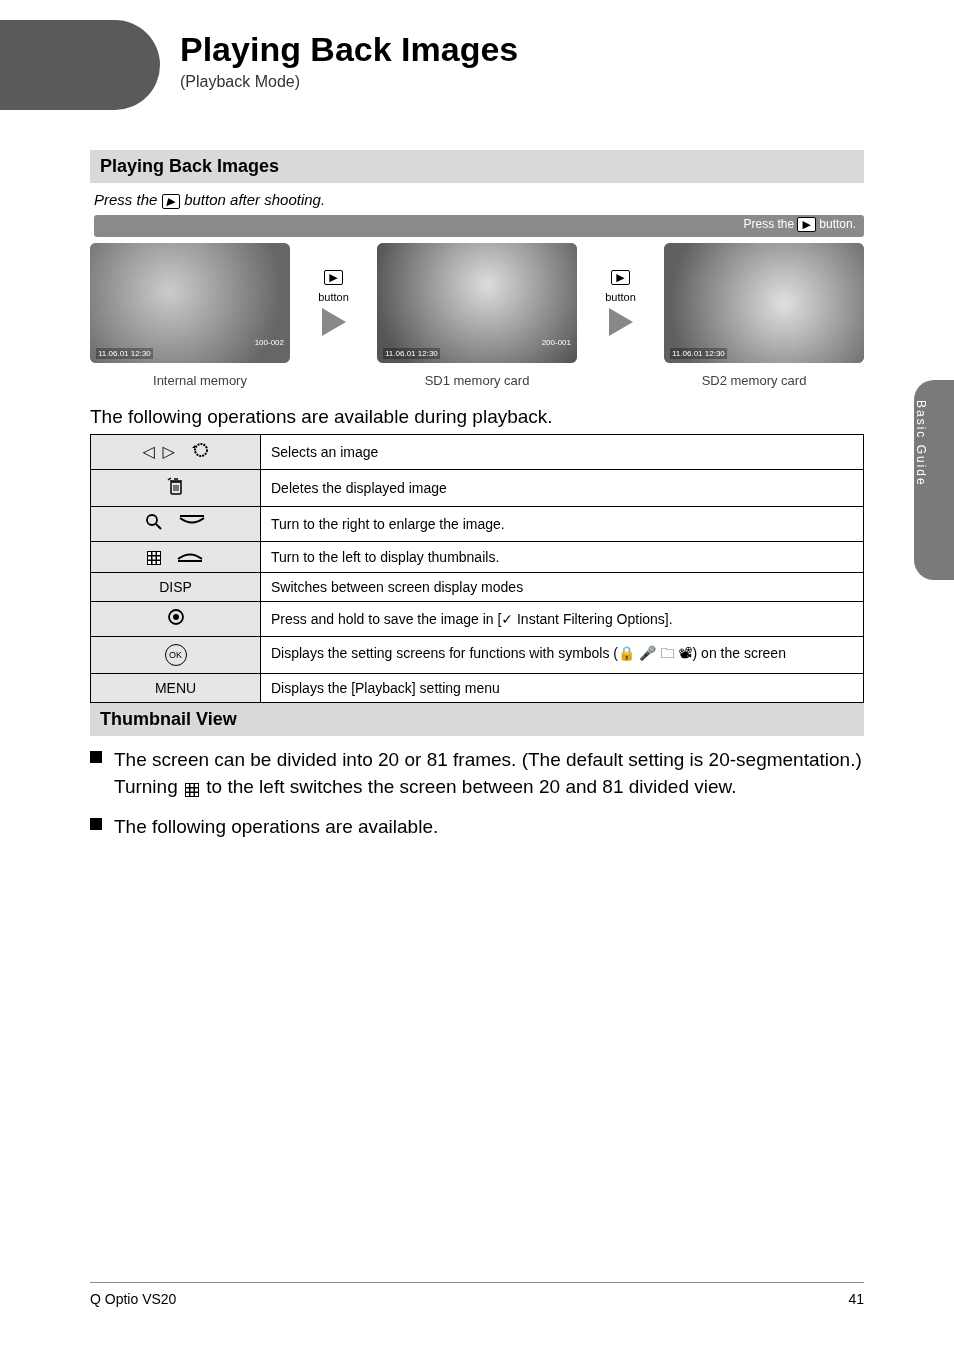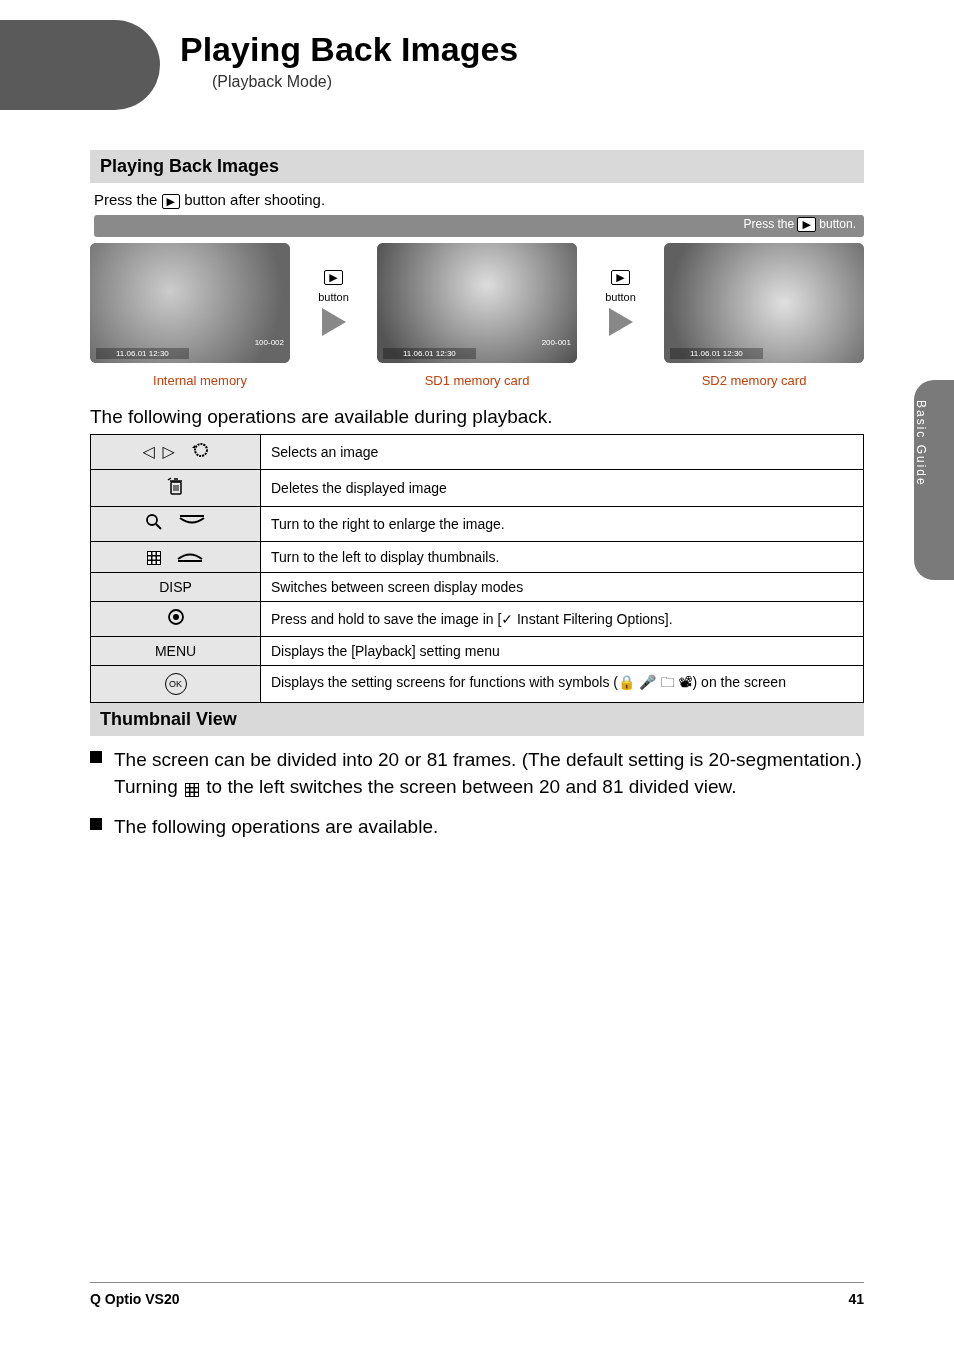--- a/index.html
+++ b/index.html
@@ -28,21 +28,20 @@
     right: 80px;
   }
   .header h1 {
     font-size: 34px;
     font-weight: bold;
   }
   .header .sub {
     font-size: 16px;
     color: #333;
     margin-top: 4px;
-    margin-left: 32px;
   }
   .side-tab {
     position: absolute;
     right: 0;
     top: 380px;
     width: 40px;
     height: 200px;
     background: #7a7a7a;
     border-top-left-radius: 20px;
     border-bottom-left-radius: 20px;
@@ -65,20 +64,21 @@
     background: #d9d9d9;
     padding: 6px 10px;
     font-size: 18px;
     font-weight: bold;
     margin-bottom: 8px;
   }
   .play-line {
     font-size: 15px;
     margin-bottom: 4px;
     padding-left: 4px;
+    font-style: italic;
   }
   .play-icon {
     display: inline-block;
     border: 1.5px solid #000;
     border-radius: 2px;
     padding: 0px 4px;
     font-size: 11px;
     vertical-align: middle;
   }
   .dotted-bar {
@@ -106,21 +106,21 @@
     position:absolute; inset:0;
     background: radial-gradient(circle at 40% 40%, #ccc 0%, #666 80%);
   }
   .thumb .stamp {
     position: absolute;
     bottom: 4px;
     left: 6px;
     font-size: 8px;
     color: #fff;
     background: rgba(0,0,0,0.3);
-    padding: 1px 20px;
+    padding: 1px 2px;
   }
   .thumb .folder {
     position: absolute;
     bottom: 16px;
     right: 6px;
     font-size: 8px;
     color: #fff;
   }
   .arrow-between {
     width: 40px;
@@ -134,21 +134,21 @@
     border-bottom: 14px solid transparent;
     border-left: 24px solid #888;
     margin: 4px auto 0 auto;
   }
   .caption-row {
     display: flex;
     justify-content: space-between;
     font-size: 13px;
     text-align: center;
     margin-bottom: 18px;
-    color: #c2410c;
+    color: #404040;
   }
   .caption-row > div { width: 220px; }
   .table-title {
     font-size: 19px;
     margin-bottom: 6px;
   }
   table.controls {
     width: 100%;
     border-collapse: collapse;
     font-size: 14px;
@@ -196,21 +196,20 @@
     background: #000;
     margin-top: 5px;
     margin-right: 12px;
     flex-shrink: 0;
   }
   .footer {
     position: absolute;
     bottom: 50px;
     left: 0; right: 0;
     padding: 0 90px;
-    font-weight: bold;
   }
   .footer-line {
     border-top: 1px solid #888;
     margin-bottom: 8px;
   }
   .footer-row {
     display: flex;
     justify-content: space-between;
     font-size: 14px;
   }
@@ -374,30 +373,30 @@
                 <circle cx="9" cy="9" r="7" fill="none" stroke="#000" stroke-width="1.8"></circle>
                 <circle cx="9" cy="9" r="3" fill="#000"></circle>
               </svg>
         </span>
       </td>
       <td>
         <span>Press and hold to save the image in [✓ Instant Filtering Options].</span>
       </td>
     </tr>
     <tr>
+      <td class="left">
+        <span class="ok-circle">OK</span>
+      </td>
+      <td>
+        <span>Displays the setting screens for functions with symbols (🔒 🎤 🗀 📽) on the screen</span>
+      </td>
+    </tr>
+    <tr>
       <td class="left">MENU</td>
       <td>Displays the [Playback] setting menu</td>
-    </tr>
-    <tr>
-      <td class="left">
-        <span class="ok-circle">OK</span>
-      </td>
-      <td>
-        <span>Displays the setting screens for functions with symbols (🔒 🎤 🗀 📽) on the screen</span>
-      </td>
     </tr>
   </tbody>
     </table>
 
   <div class="thumbnail-section">
     <div class="section-bar">Thumbnail View</div>
     <div class="bullet-block">
       <div class="row">
         <div class="sq"></div>
         <div>

